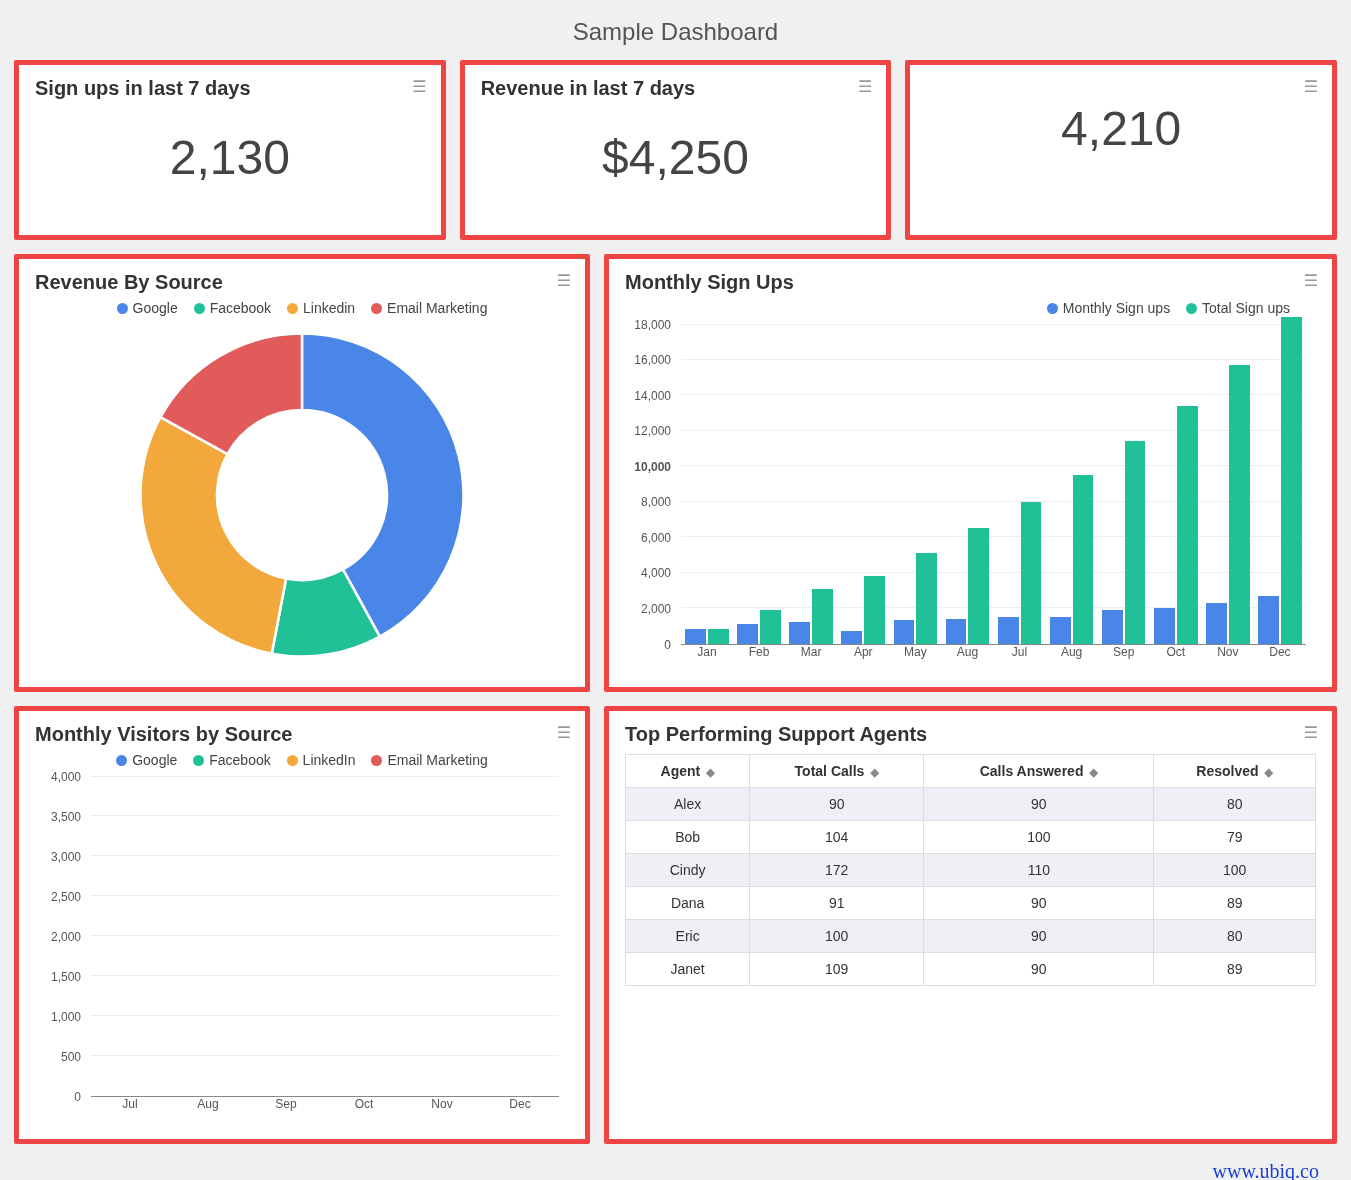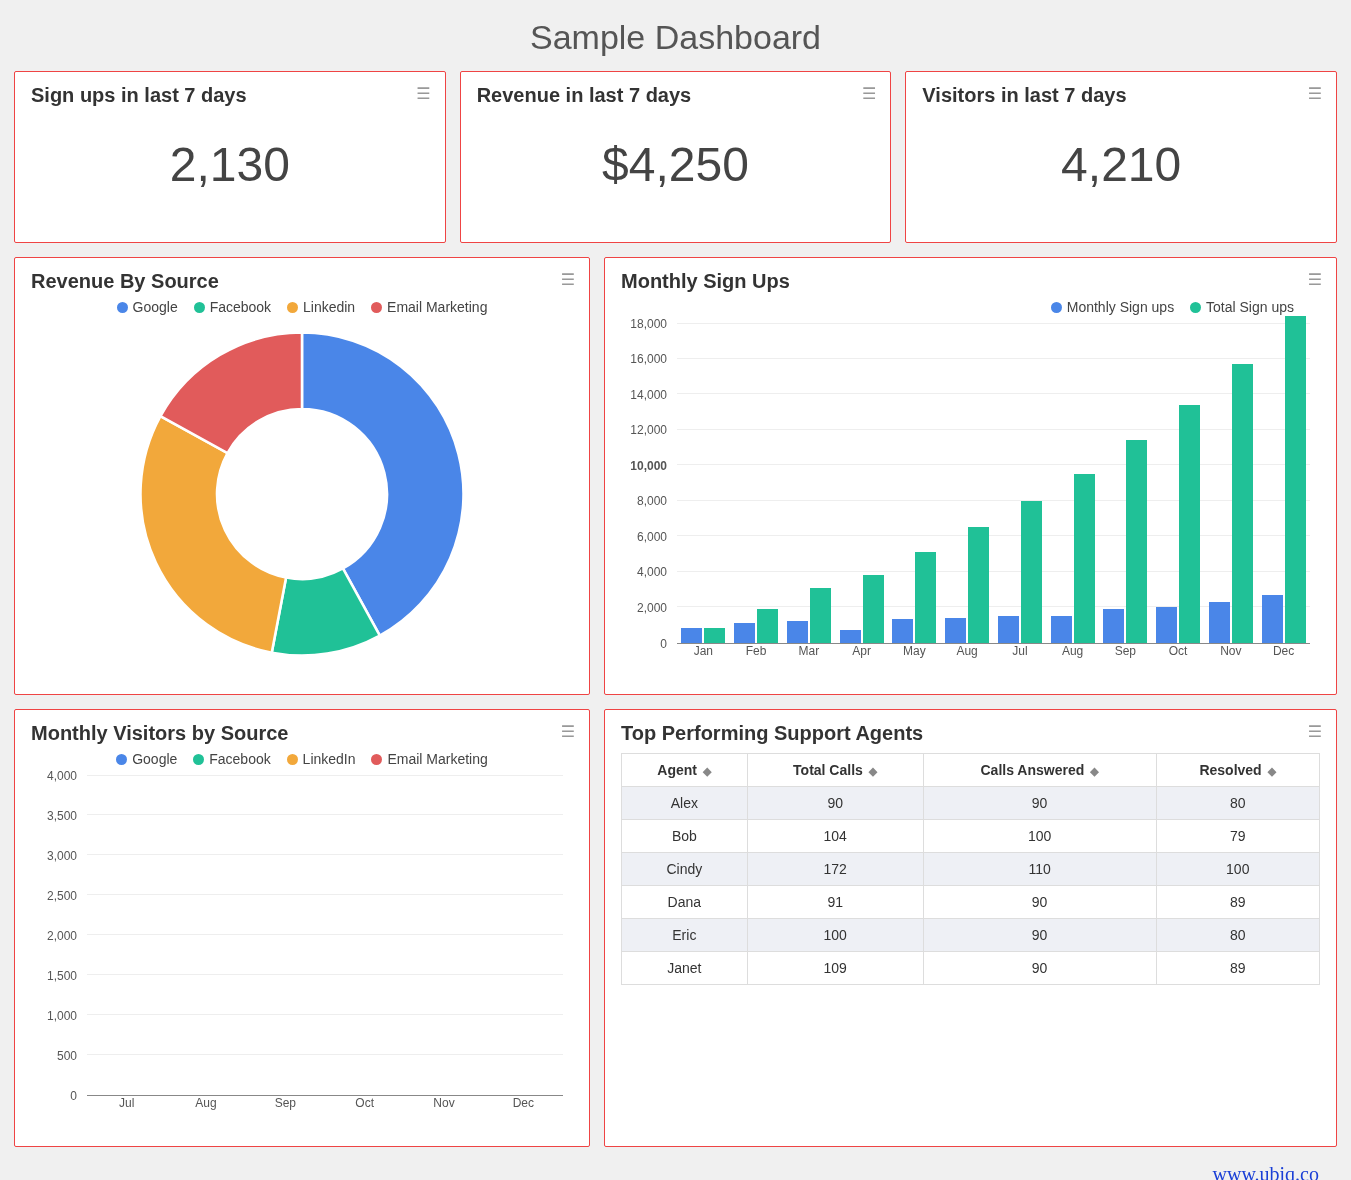--- a/index.html
+++ b/index.html
@@ -6,28 +6,28 @@
   body {
     font-family: Arial, Helvetica, sans-serif;
     background: #f0f0f0;
     width: 1351px;
     padding: 10px 14px 0 14px;
     color: #333;
   }
   h1.page-title {
     text-align: center;
     font-weight: 400;
-    font-size: 34px;
+    font-size: 24px;
     color: #555;
     margin: 8px 0 14px 0;
   }
   .row { display: flex; gap: 14px; margin-bottom: 14px; }
   .card {
     background: #fff;
-    border: 1px solid #ef4444;
+    border: 5px solid #ef4444;
     border-radius: 2px;
     padding: 12px 16px 16px 16px;
     position: relative;
     flex: 1;
   }
   .card-title {
     font-size: 20px;
     font-weight: 700;
     color: #333;
     margin-bottom: 6px;
@@ -94,21 +94,20 @@
     <div class="card-title">Sign ups in last 7 days</div>
     <span class="menu-icon">☰</span>
     <div class="stat-value">2,130</div>
   </div>
   <div class="card">
     <div class="card-title">Revenue in last 7 days</div>
     <span class="menu-icon">☰</span>
     <div class="stat-value">$4,250</div>
   </div>
   <div class="card">
-    <div class="card-title">Visitors in last 7 days</div>
     <span class="menu-icon">☰</span>
     <div class="stat-value">4,210</div>
   </div>
 </div>
 
 <div class="row">
   <div class="card" style="width:576px;flex:none;height:438px">
     <div class="card-title">Revenue By Source</div>
     <span class="menu-icon">☰</span>
     <div class="legend">

